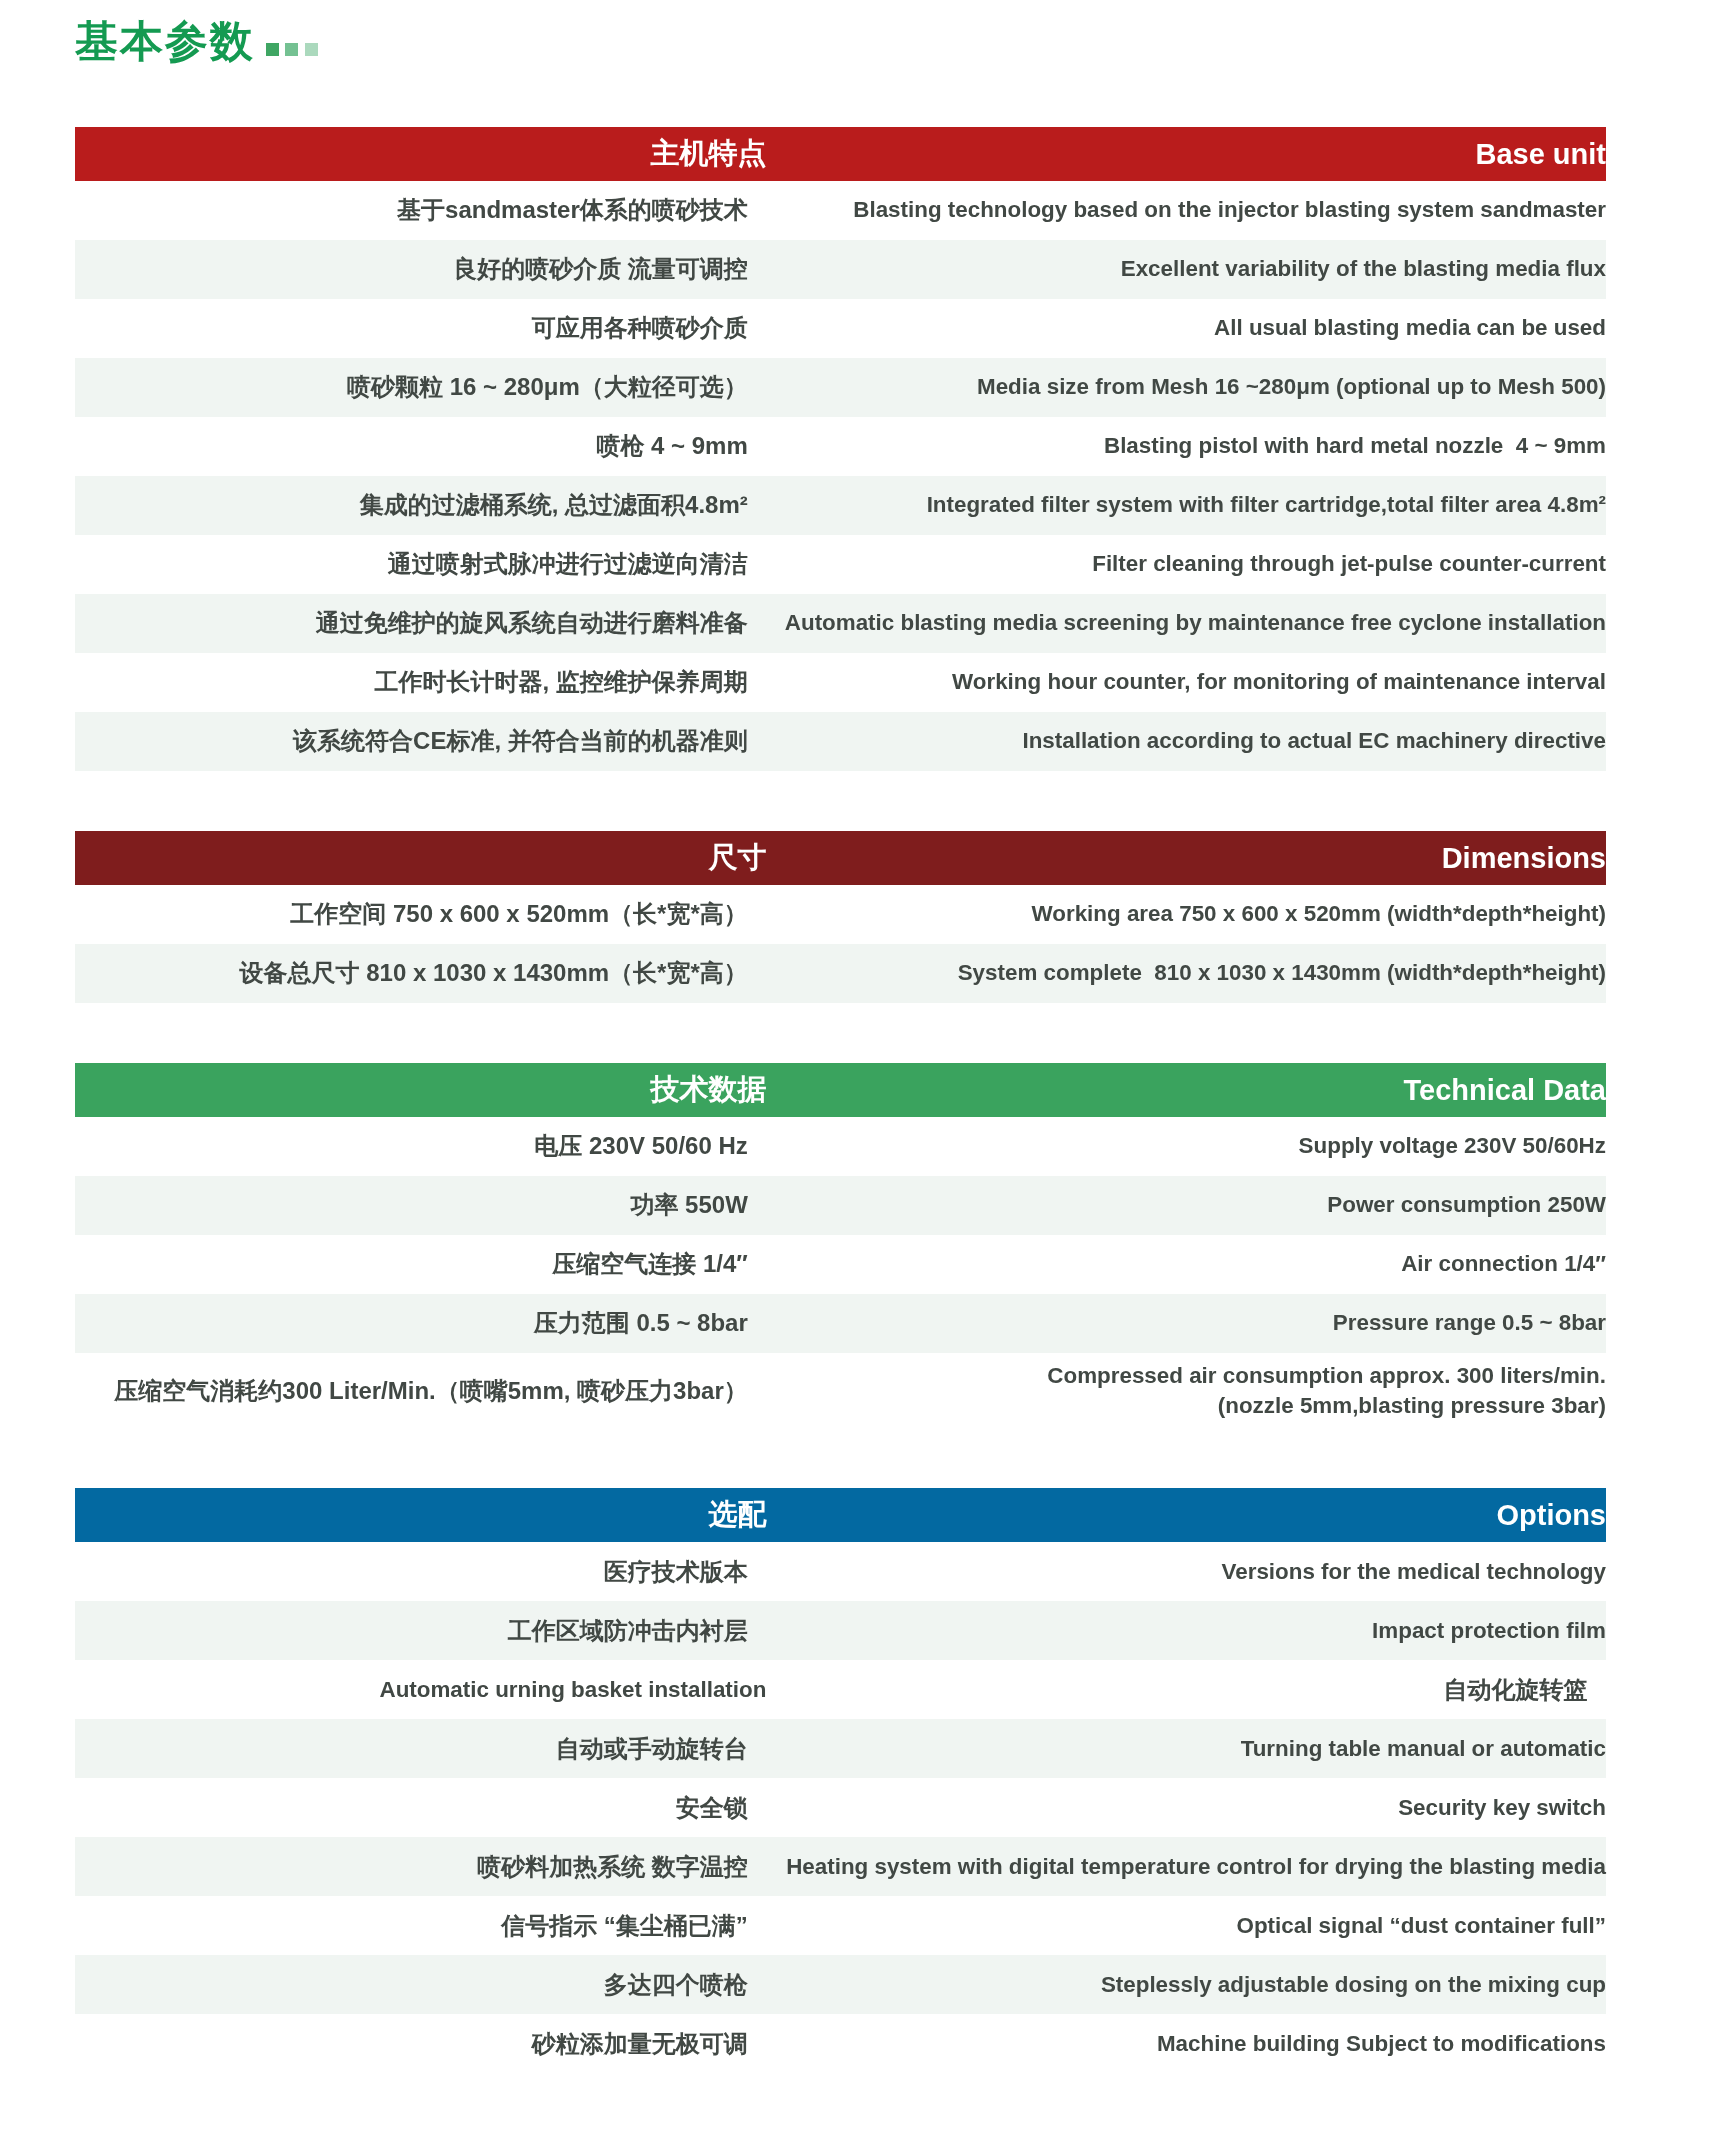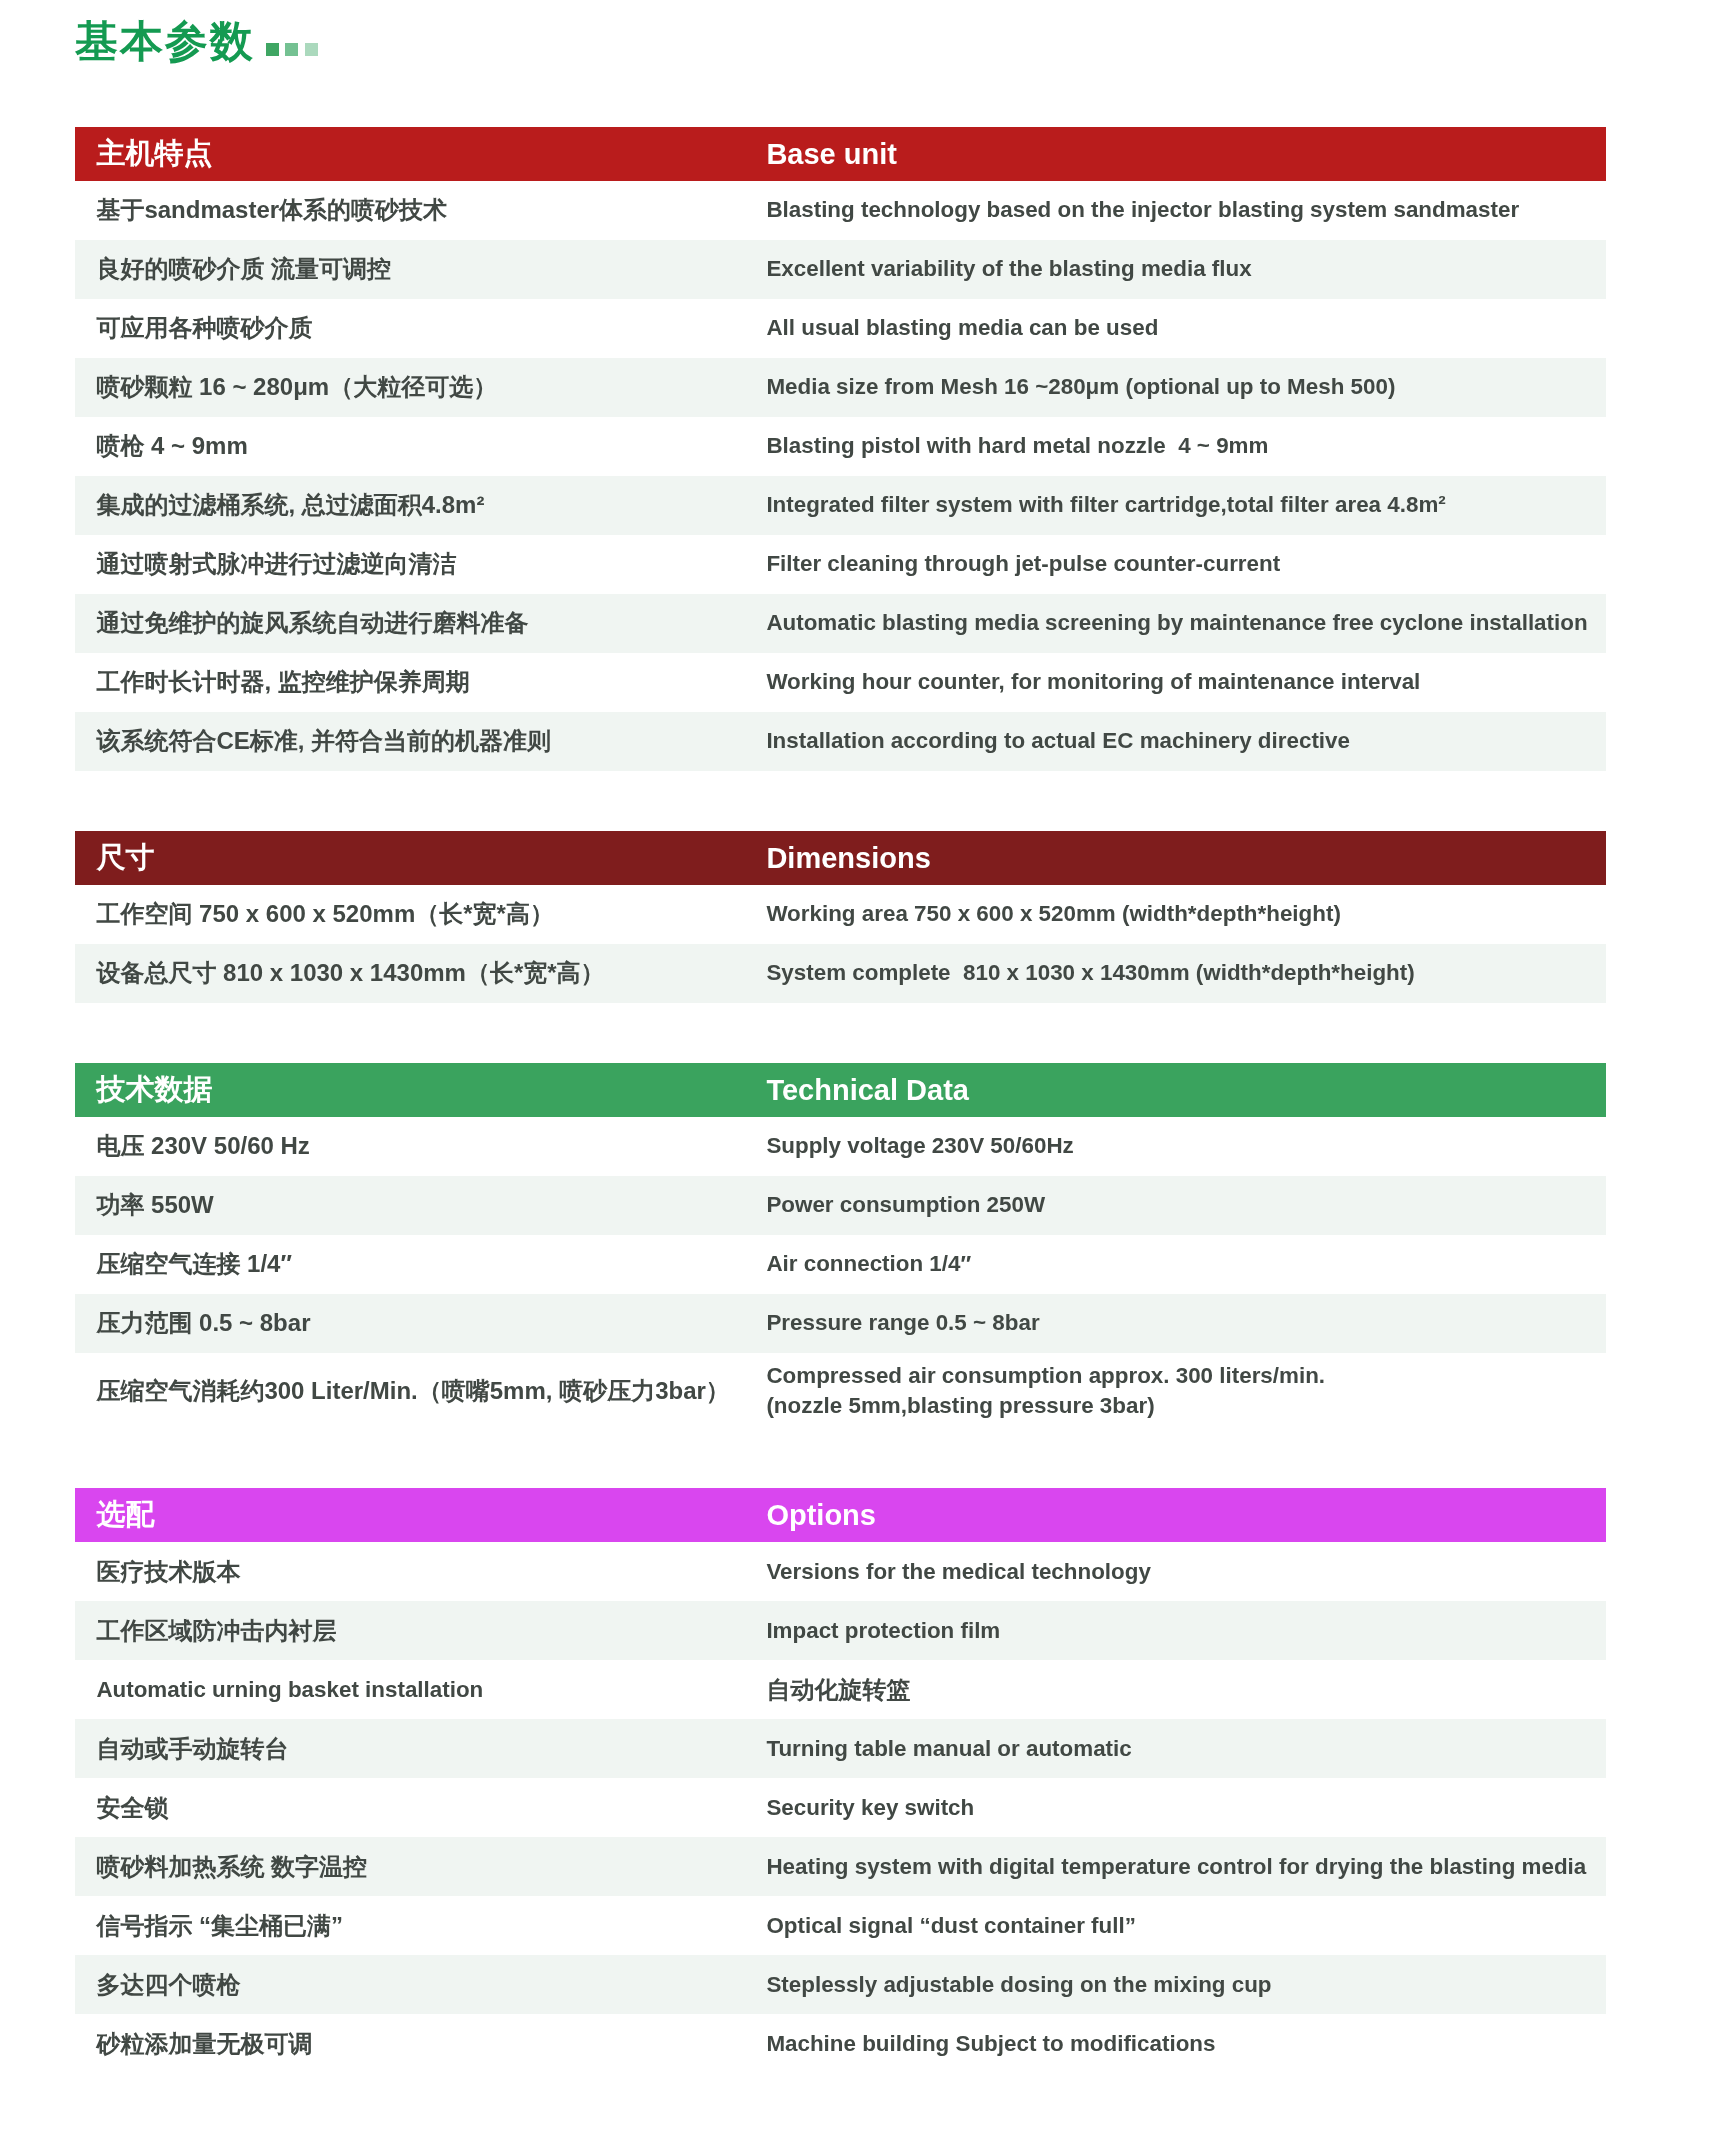--- a/index.html
+++ b/index.html
@@ -2,21 +2,21 @@
 <html style="font-size:15px"><head>
 <meta charset="utf-8">
 <style>
   html, body { margin: 0; padding: 0; background: #ffffff; }
   body {
     width: 1725px;
     min-height: 2152px;
     font-family: "Liberation Sans", "DejaVu Sans", sans-serif;
     color: #414844;
   }
-  .page { width: 1504px; min-height: 2152px; box-sizing: border-box; padding-top: 13px; }
+  .page { width: 1504px; min-height: 2152px; box-sizing: border-box; padding-top: 13px; text-align: right; }
 
   
   .title-row { margin: 0 0 0 75px; display: flex; align-items: flex-end; }
   .page-title {
     margin: 0; font-size: 43px; line-height: 56px; font-weight: bold;
     color: #149a51; letter-spacing: 1.9px;
   }
   .squares { display: flex; gap: 6.5px; margin: 0 0 13px 11.2px; }
   .sq { width: 13px; height: 13px; display: inline-block; }
 
@@ -161,21 +161,21 @@
 
   <div class="row">
     <div class="cell zh">压缩空气消耗约300 Liter/Min.（喷嘴5mm, 喷砂压力3bar）</div>
     <div class="cell en">Compressed air consumption approx. 300 liters/min.
 (nozzle 5mm,blasting pressure 3bar)</div>
   </div>
 </div>
   </section>
 
   <section class="spec-section">
-    <header class="sec-header" style="background: #d946ef;">
+    <header class="sec-header" style="background: #0369a1;">
       <span class="h-zh">选配</span>
       <span class="h-en">Options</span>
     </header>
     <div class="rows">
   <div class="row">
     <div class="cell zh">医疗技术版本</div>
     <div class="cell en">Versions for the medical technology</div>
   </div>
 
   <div class="row">

